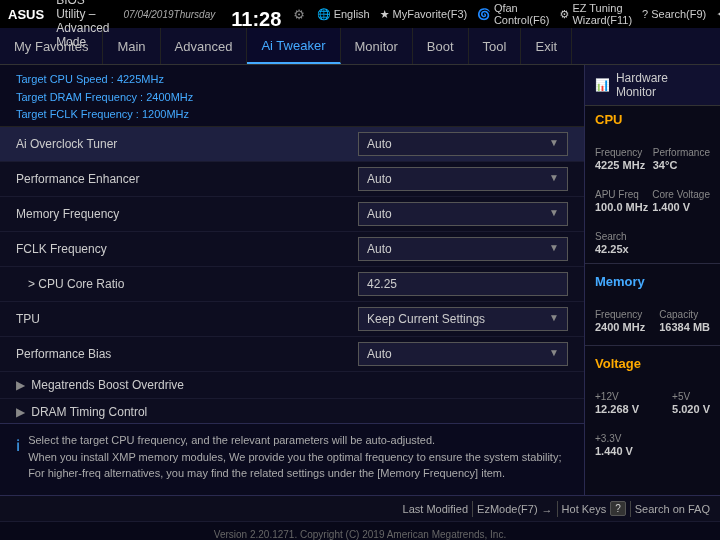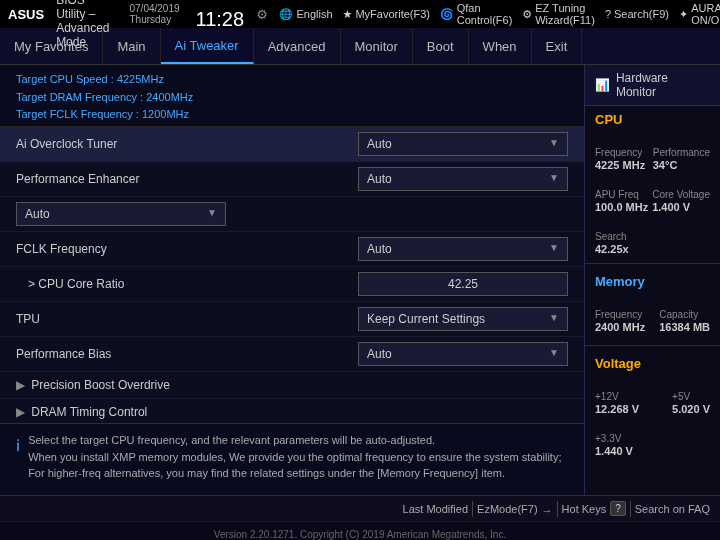--- a/index.html
+++ b/index.html
@@ -131,21 +131,20 @@
       cursor: pointer;
     }
     .select-arrow { color: #888; font-size: 10px; }
     .text-box {
       width: 210px;
       background: #1a1a35;
       border: 1px solid #555;
       color: #ccc;
       padding: 4px 8px;
       font-size: 12px;
-      text-align: center;
     }
     .expand-row {
       display: flex;
       align-items: center;
       padding: 6px 16px;
       border-bottom: 1px solid #1a1a30;
       color: #ccc;
       font-size: 12px;
       cursor: pointer;
     }
@@ -261,44 +260,44 @@
       font-size: 10px;
       color: #666;
     }
   </style>
 </head>
 <body>
 
 <div class="top-bar">
   <span class="asus-logo">ASUS</span>
   <span class="top-bar-title">UEFI BIOS Utility – Advanced Mode</span>
-  <div style="display:flex;flex-direction:column;margin-left:8px;">
+  <div style="display:flex;flex-direction:row;margin-left:2px;font-style:italic;">
     <span style="font-size:10px;color:#aaa;">07/04/2019</span>
     <span style="font-size:10px;color:#aaa;">Thursday</span>
   </div>
-  <span style="color:#fff;font-size:20px;font-weight:normal;margin-left:4px;margin-top:11px;">11:28</span>
+  <span style="color:#fff;font-size:20px;font-weight:bold;margin-left:4px;margin-top:11px;">11:28</span>
   <span style="color:#888;font-size:13px;">⚙</span>
   <div class="top-bar-right">
     <span>🌐 <span>English</span></span>
     <span>★ <span>MyFavorite(F3)</span></span>
     <span>🌀 <span>Qfan Control(F6)</span></span>
     <span>⚙ <span>EZ Tuning Wizard(F11)</span></span>
     <span>? <span>Search(F9)</span></span>
     <span>✦ <span>AURA ON/OFF(F4)</span></span>
   </div>
 </div>
 
 <div class="nav-bar">
   <div class="nav-item">My Favorites</div>
   <div class="nav-item">Main</div>
+  <div class="nav-item">Advanced</div>
   <div class="nav-item active">Ai Tweaker</div>
-  <div class="nav-item">Advanced</div>
   <div class="nav-item">Monitor</div>
   <div class="nav-item">Boot</div>
-  <div class="nav-item">When</div>
+  <div class="nav-item">Tool</div>
   <div class="nav-item">Exit</div>
 </div>
 
 <div class="main-layout">
 
   <div class="left-panel">
 
     <div class="info-bar">
       <div class="info-item">Target CPU Speed : 4225MHz</div>
       <div class="info-item">Target DRAM Frequency : 2400MHz</div>
@@ -317,20 +316,21 @@
 
       <div class="setting-row">
         <span class="setting-label">Performance Enhancer</span>
         <div class="select-box">
           <span>Auto</span>
           <span class="select-arrow">▼</span>
         </div>
       </div>
 
       <div class="setting-row">
+        <span class="setting-label">Memory Frequency</span>
         <div class="select-box">
           <span>Auto</span>
           <span class="select-arrow">▼</span>
         </div>
       </div>
 
       <div class="setting-row">
         <span class="setting-label">FCLK Frequency</span>
         <div class="select-box">
           <span>Auto</span>
@@ -354,21 +354,21 @@
       <div class="setting-row">
         <span class="setting-label">Performance Bias</span>
         <div class="select-box">
           <span>Auto</span>
           <span class="select-arrow">▼</span>
         </div>
       </div>
 
       <div class="expand-row">
         <span class="expand-icon">▶</span>
-        <span>Precision Boost Overdrive</span>
+        <span>Megatrends Boost Overdrive</span>
       </div>
       <div class="expand-row">
         <span class="expand-icon">▶</span>
         <span>DRAM Timing Control</span>
       </div>
 
     </div>
 
     <div class="info-box">
       <span class="info-icon">ℹ</span>

